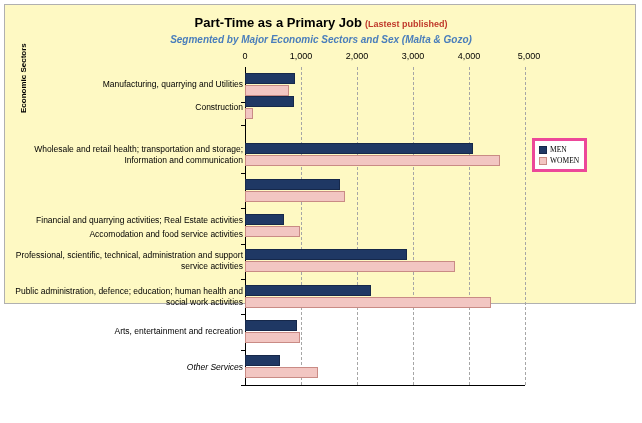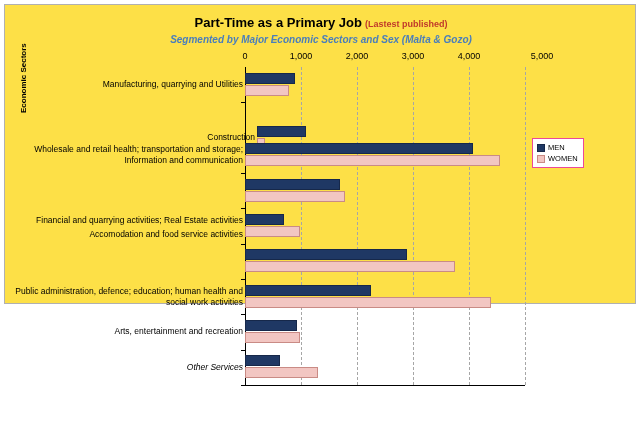--- a/index.html
+++ b/index.html
@@ -13,21 +13,21 @@
     font-family: "Liberation Sans", sans-serif;
     overflow: hidden;
   }
   #frame {
     position: absolute;
     left: 4px;
     top: 4px;
     width: 632px;
     height: 300px;
     border: 1px solid #b0b0b0;
-    background: #fde047;
+    background: #fef9c3;
     box-sizing: border-box;
   }
   #title-block {
     position: absolute;
     left: 0;
     top: 8px;
     width: 632px;
     text-align: center;
   }
   #title-main {
@@ -132,23 +132,24 @@
     left: -4px;
     width: 4px;
     height: 0;
     border-top: 1px solid #000000;
   }
   
   #legend {
     position: absolute;
     left: 527px;
     top: 133px;
-    border: 1px solid #ec4899;
+    border: 3px solid #ec4899;
     background: #ffffff;
     padding: 3px 5px 3px 4px;
+    font-family: Liberation Serif, serif;
   }
   .legend-row {
     display: flex;
     align-items: center;
     height: 11px;
   }
   .legend-swatch {
     width: 8px;
     height: 8px;
     margin-right: 3px;
@@ -183,31 +184,31 @@
         <div class="gridline" style="left: 168px;"></div>
         <div class="gridline" style="left: 224px;"></div>
         <div class="gridline" style="left: 280px;"></div>
       </div>
     <div id="ticklabels">
         <div class="tick-label" style="left: 0px;">0</div>
         <div class="tick-label" style="left: 56px;">1,000</div>
         <div class="tick-label" style="left: 112px;">2,000</div>
         <div class="tick-label" style="left: 168px;">3,000</div>
         <div class="tick-label" style="left: 224px;">4,000</div>
-        <div class="tick-label" style="left: 284px; padding-left: 26px;">5,000</div>
+        <div class="tick-label" style="left: 271px; padding-left: 26px;">5,000</div>
       </div>
     <div id="axis-bottom"></div>
     <div id="bars">
         <div class="cat-group" style="top: 0px; height: 35.3333px;">
           <div class="cat-label" style="top: 12.1667px;">Manufacturing, quarrying and Utilities</div>
           <div class="cat-tickmark" style="top: 35.3333px;"></div>
           <div class="bar men" title="MEN: 900" style="left: 0px; width: 50.4px; top: 5.66667px;"></div>
           <div class="bar women" title="WOMEN: 780" style="left: 0px; width: 43.68px; top: 17.6667px;"></div>
         </div>
-        <div class="cat-group" style="top: 53px; height: 35.3333px; margin-left: 12px;">
+        <div class="cat-group" style="top: 23px; height: 35.3333px;">
           <div class="cat-label" style="top: 12.1667px;">Construction</div>
           <div class="cat-tickmark" style="top: 35.3333px;"></div>
           <div class="bar men" title="MEN: 880" style="left: 0px; width: 49.28px; top: 5.66667px;"></div>
           <div class="bar women" title="WOMEN: 150" style="left: 0px; width: 8.4px; top: 17.6667px;"></div>
         </div>
         <div class="cat-group" style="top: 70.6667px; height: 35.3333px;">
           <div class="cat-label" style="top: 6.66667px;">Wholesale and retail health; transportation and storage; Information and communication</div>
           <div class="cat-tickmark" style="top: 35.3333px;"></div>
           <div class="bar men" title="MEN: 4080" style="left: 0px; width: 228.48px; top: 5.66667px;"></div>
           <div class="bar women" title="WOMEN: 4550" style="left: 0px; width: 254.8px; top: 17.6667px;"></div>
@@ -218,20 +219,21 @@
           <div class="bar men" title="MEN: 1700" style="left: 0px; width: 95.2px; top: 5.66667px;"></div>
           <div class="bar women" title="WOMEN: 1780" style="left: 0px; width: 99.68px; top: 17.6667px;"></div>
         </div>
         <div class="cat-group" style="top: 141.333px; height: 35.3333px;">
           <div class="cat-label" style="top: 6.66667px;">Financial and quarrying activities; Real Estate activities</div>
           <div class="cat-tickmark" style="top: 35.3333px;"></div>
           <div class="bar men" title="MEN: 700" style="left: 0px; width: 39.2px; top: 5.66667px;"></div>
           <div class="bar women" title="WOMEN: 980" style="left: 0px; width: 54.88px; top: 17.6667px;"></div>
         </div>
         <div class="cat-group" style="top: 176.667px; height: 35.3333px;">
+          <div class="cat-label" style="top: 6.66667px;">Professional, scientific, technical, administration and support service activities</div>
           <div class="cat-tickmark" style="top: 35.3333px;"></div>
           <div class="bar men" title="MEN: 2900" style="left: 0px; width: 162.4px; top: 5.66667px;"></div>
           <div class="bar women" title="WOMEN: 3750" style="left: 0px; width: 210px; top: 17.6667px;"></div>
         </div>
         <div class="cat-group" style="top: 212px; height: 35.3333px;">
           <div class="cat-label" style="top: 6.66667px;">Public administration, defence; education; human health and social work activities</div>
           <div class="cat-tickmark" style="top: 35.3333px;"></div>
           <div class="bar men" title="MEN: 2250" style="left: 0px; width: 126px; top: 5.66667px;"></div>
           <div class="bar women" title="WOMEN: 4400" style="left: 0px; width: 246.4px; top: 17.6667px;"></div>
         </div>

